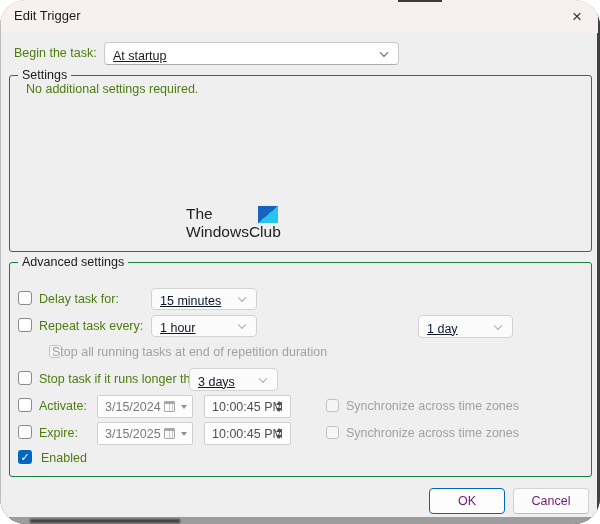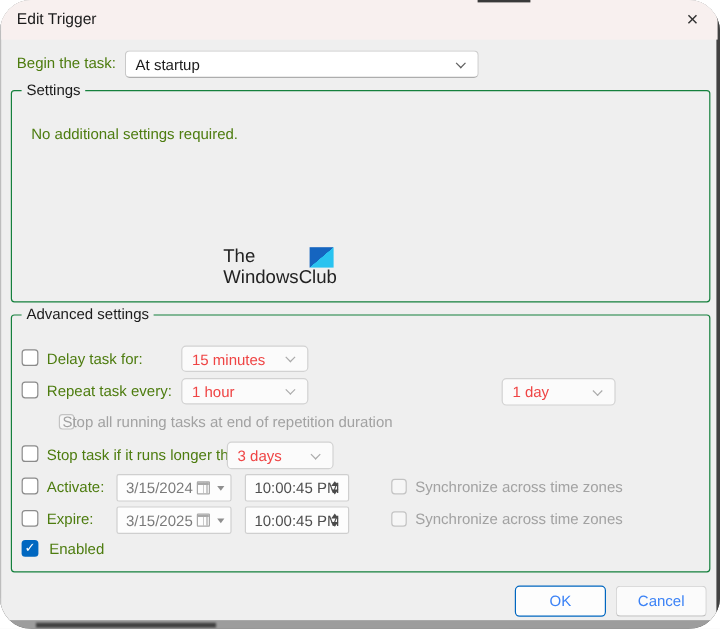--- a/index.html
+++ b/index.html
@@ -16,22 +16,22 @@
   
   .dialog { position:absolute; left:0; top:0; width:597px; height:517px; background:#efefef; border-left:1px solid #bdbdbd; }
   .titlebar { position:absolute; left:0; top:0; width:597px; height:33px; background:#f8f0ef; }
   .title { position:absolute; left:13px; top:8px; font-size:13px; color:#1b1b1b; }
   .close-btn { position:absolute; right:7px; top:5px; width:28px; height:23px; display:flex; align-items:center; justify-content:center; font-size:17px; color:#333; cursor:pointer; }
 
   .label { position:absolute; font-size:12.5px; color:#4d7c0f; white-space:nowrap; }
   .label.dim { color:#a2a2a2; }
 
   
-  .combo { position:absolute; background:#ffffff; border:1px solid #c9c9c9; border-bottom-color:#adadad; border-radius:4px; font-size:12.5px; color:#1b1b1b; display:flex; padding:4px 24px 0 8px; }
-  .combo.disabled { background:#fbfbfb; border-color:#d2d2d2; color:#ef4444; }
+  .combo { position:absolute; background:#ffffff; border:1px solid #c9c9c9; border-bottom-color:#adadad; border-radius:4px; font-size:12.5px; color:#1b1b1b; display:flex; align-items:center; padding:4px 24px 0 8px;text-decoration:underline; }
+  .combo.disabled { background:#fbfbfb; border-color:#d2d2d2; color:#0f172a; }
   .chev { position:absolute; right:11px; top:50%; width:6px; height:6px; border-right:1.4px solid #5f5f5f; border-bottom:1.4px solid #5f5f5f; transform:translateY(-70%) rotate(45deg); }
   .combo.disabled .chev { border-color:#ababab; }
 
   
   .groupbox { position:absolute; border:1px solid #15803d; border-radius:3px; }
   .grouplabel { position:absolute; top:-8px; left:8px; background:#efefef; padding:0 4px; font-size:12.5px; color:#1b1b1b; }
 
   
   .cb { position:absolute; width:14px; height:14px; border:1px solid #8b8b8b; border-radius:3px; background:#fff; }
   .cb.dim { border-color:#c3c3c3; background:#f6f6f6; width:13px; height:13px; }
@@ -47,21 +47,21 @@
   .dd-arrow { position:absolute; right:5px; top:9px; width:0; height:0; border-left:3.5px solid transparent; border-right:3.5px solid transparent; border-top:4px solid #8f8f8f; }
   .spinner { position:absolute; right:4px; top:0; width:14px; height:100%; display:flex; flex-direction:column; align-items:center; justify-content:center; gap:3px; }
   .tri-up { width:0; height:0; border-left:3px solid transparent; border-right:3px solid transparent; border-bottom:4px solid #4a4a4a; }
   .tri-dn { width:0; height:0; border-left:3px solid transparent; border-right:3px solid transparent; border-top:4px solid #4a4a4a; }
 
   
   .watermark { position:absolute; left:185px; top:205px; font-size:15.5px; color:#222; line-height:18px; }
   .wm-logo { position:absolute; left:72px; top:1px; width:20px; height:17px; background:linear-gradient(to bottom right, #1565c0 49.5%, #29c3f0 50.5%); }
 
   
-  .btn { position:absolute; width:76px; height:26px; border-radius:4px; font-size:12.5px; color:#3b82f6; display:flex; align-items:center; justify-content:center; cursor:pointer; }
+  .btn { position:absolute; width:76px; height:26px; border-radius:4px; font-size:12.5px; color:#701a75; display:flex; align-items:center; justify-content:center; cursor:pointer; }
   .btn.primary { background:#fdfdfd; border:1px solid #0067c0; }
   .btn.normal { background:#fbfbfb; border:1px solid #d2d2d2; border-bottom-color:#bdbdbd; }
 </style>
 </head>
 <body>
 
 <div class="screen">
   <div class="strip-right"></div>
   <div class="strip-bottom"></div>
   <div class="smudge-bottom"></div>
@@ -73,21 +73,21 @@
     </div>
 
     <div class="label" style="left:13px; top:46px;">Begin the task:</div>
     <div class="combo" style="left:103px; top:42px; width:295px; height:23px;">
       <span>At startup</span>
       <span class="chev"></span>
     </div>
 
     <div class="groupbox" style="left:8px; top:75px; width:583px; height:177px;">
       <div class="grouplabel">Settings</div>
-      <div class="label" style="left:16px; top:29px;">No additional settings required.</div>
+      <div class="label" style="left:16px; top:6px;">No additional settings required.</div>
     </div>
 
     <div class="watermark">
       <div>The</div>
       <div class="wm-logo"></div>
       <div>WindowsClub</div>
     </div>
 
     <div class="groupbox" style="left:8px; top:262px; width:583px; height:215px;">
       <div class="grouplabel">Advanced settings</div>

